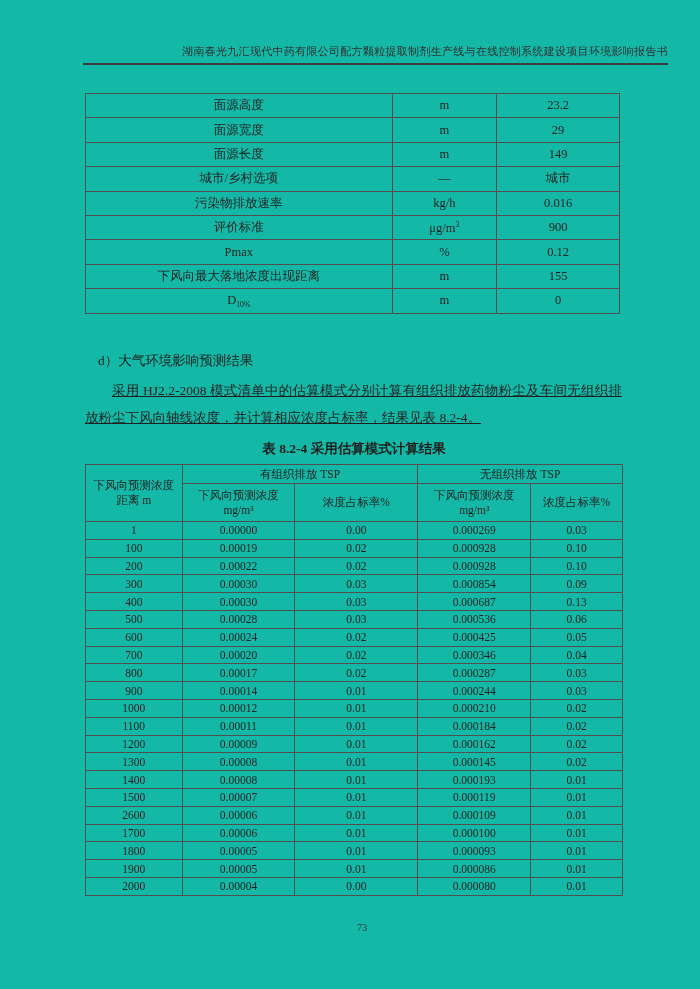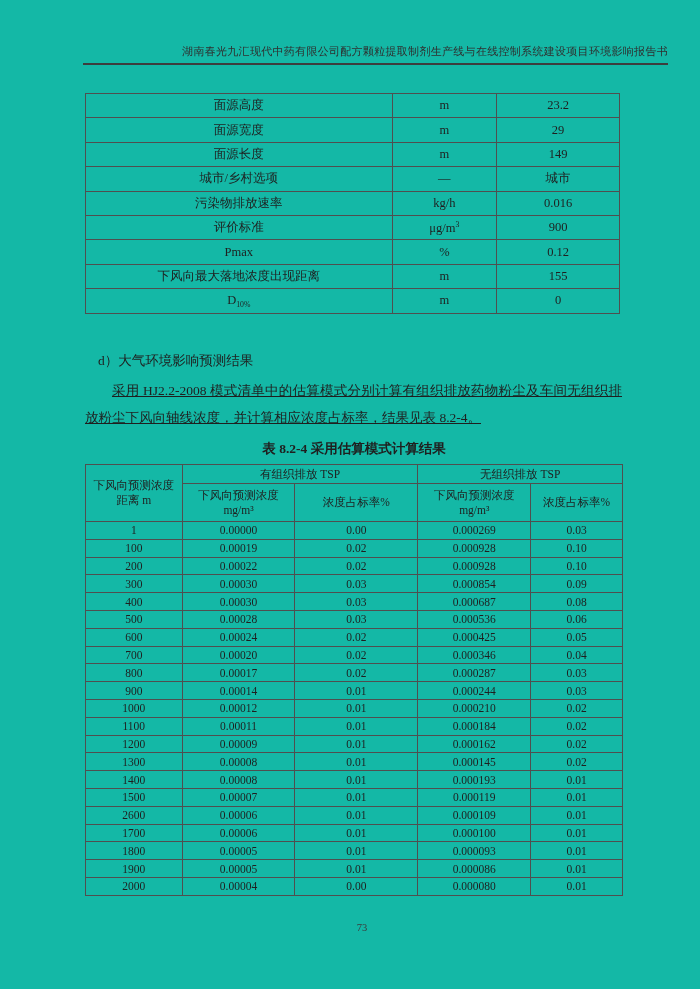--- a/index.html
+++ b/index.html
@@ -186,21 +186,21 @@
             <td>0.00030</td>
             <td>0.03</td>
             <td>0.000854</td>
             <td>0.09</td>
           </tr>
           <tr>
             <td>400</td>
             <td>0.00030</td>
             <td>0.03</td>
             <td>0.000687</td>
-            <td>0.08</td>
+            <td>0.13</td>
           </tr>
           <tr>
             <td>500</td>
             <td>0.00028</td>
             <td>0.03</td>
             <td>0.000536</td>
             <td>0.06</td>
           </tr>
           <tr>
             <td>600</td>

